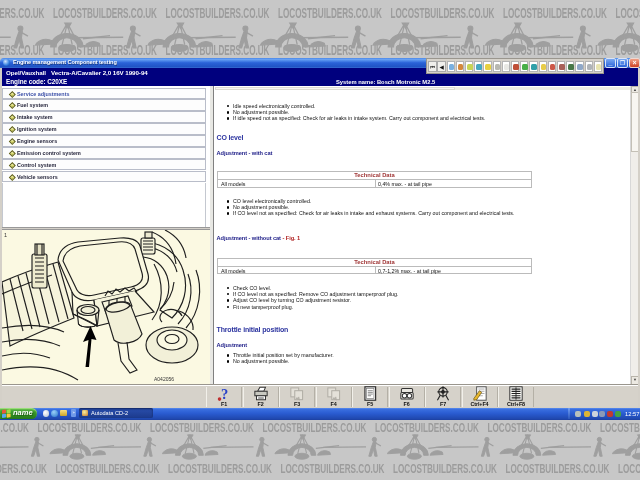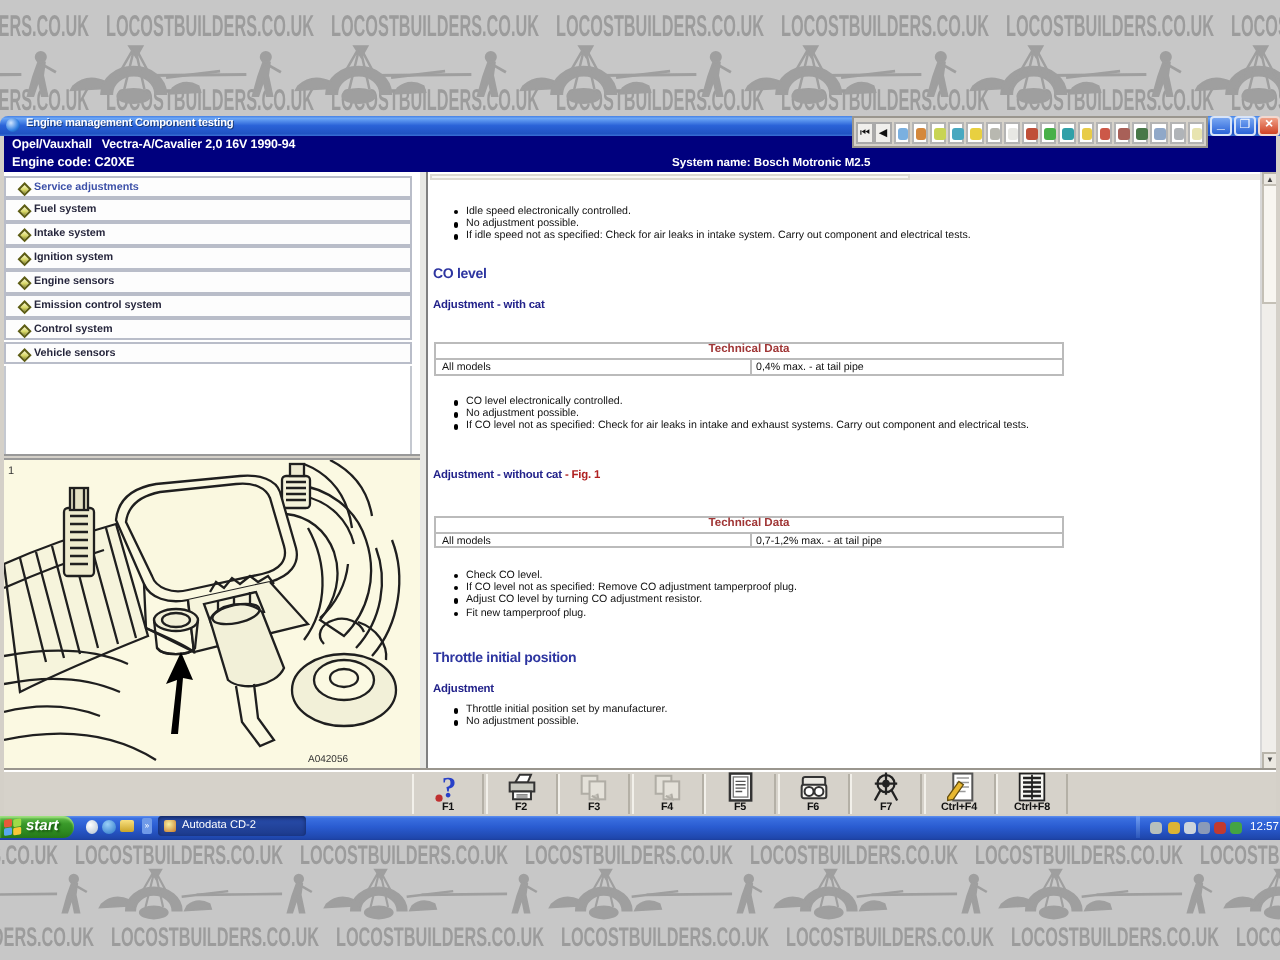--- a/index.html
+++ b/index.html
@@ -421,21 +421,21 @@
      background:linear-gradient(180deg,#5f90ee 0%,#3a6fe0 10%,#2a5cd1 45%,#1f47ad 92%,#1c3f9e 100%);">
     <div class="abs" style="left:0;top:0;width:37px;height:11.5px;border-radius:0 6px 6px 0;background:linear-gradient(180deg,#6cc454 0%,#3a9a2a 35%,#2e8a20 70%,#247618 100%);box-shadow:inset 0 1px 1px #9fe07f;">
       <svg class="abs" style="left:2px;top:1.5px" width="9" height="9" viewBox="0 0 9 9">
         <g transform="skewY(-8)">
           <rect x="0" y="1" width="4" height="3.8" rx="0.8" fill="#e85a3a"></rect>
           <rect x="4.6" y="1.4" width="4" height="3.8" rx="0.8" fill="#9fdc48"></rect>
           <rect x="0" y="5.2" width="4" height="3.8" rx="0.8" fill="#58a8f0"></rect>
           <rect x="4.6" y="5.6" width="4" height="3.8" rx="0.8" fill="#f8c838"></rect>
         </g>
       </svg>
-      <div class="abs" style="left:13px;top:0.5px;font-size:7.5px;font-weight:bold;font-style:italic;color:#fff;text-shadow:1px 1px 1px #1a5a10;">start</div>
+      <div class="abs" style="left:13px;top:0.5px;font-size:7.5px;font-weight:bold;font-style:italic;color:#fff;text-shadow:1px 1px 1px #1a5a10;">name</div>
     </div>
     <div class="abs" style="left:43px;top:2.5px;width:6px;height:6.5px;border-radius:50%;background:radial-gradient(circle at 35% 35%,#fff,#b0c0d0);"></div>
     <div class="abs" style="left:51px;top:2px;width:7px;height:7px;border-radius:50%;background:radial-gradient(circle at 40% 30%,#9ad0f8,#2874c8);"></div>
     <div class="abs" style="left:60px;top:2.5px;width:7px;height:6px;background:linear-gradient(180deg,#f8e080,#caa428);border-radius:1px;"></div>
     <div class="abs" style="left:71px;top:1.5px;width:5px;height:7.5px;background:#6f9ae8;border-radius:1px;font-size:4px;color:#fff;text-align:center;line-height:7px;">»</div>
     <div class="abs" style="left:79px;top:0.8px;width:74px;height:10.2px;border-radius:2px;background:linear-gradient(180deg,#2a4fae,#1c3a8c);box-shadow:inset 0 1px 2px #11255e;">
       <div class="abs" style="left:3px;top:2px;width:6px;height:6px;background:radial-gradient(circle at 40% 35%,#f8f0a0,#c87828);border-radius:1px;"></div>
       <div class="abs" style="left:12px;top:2px;font-size:5.6px;color:#fff;white-space:nowrap;">Autodata CD-2</div>
     </div>
     <div class="abs" style="left:568px;top:0;width:2px;height:11.5px;background:linear-gradient(180deg,#6f9ef5,#2c57bb);"></div>

